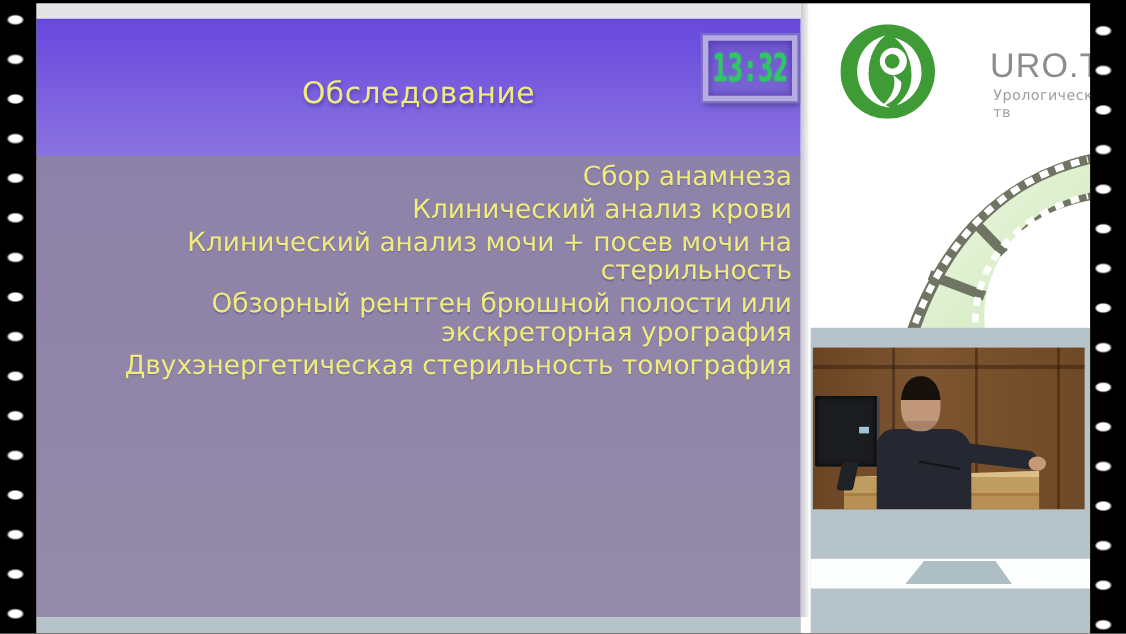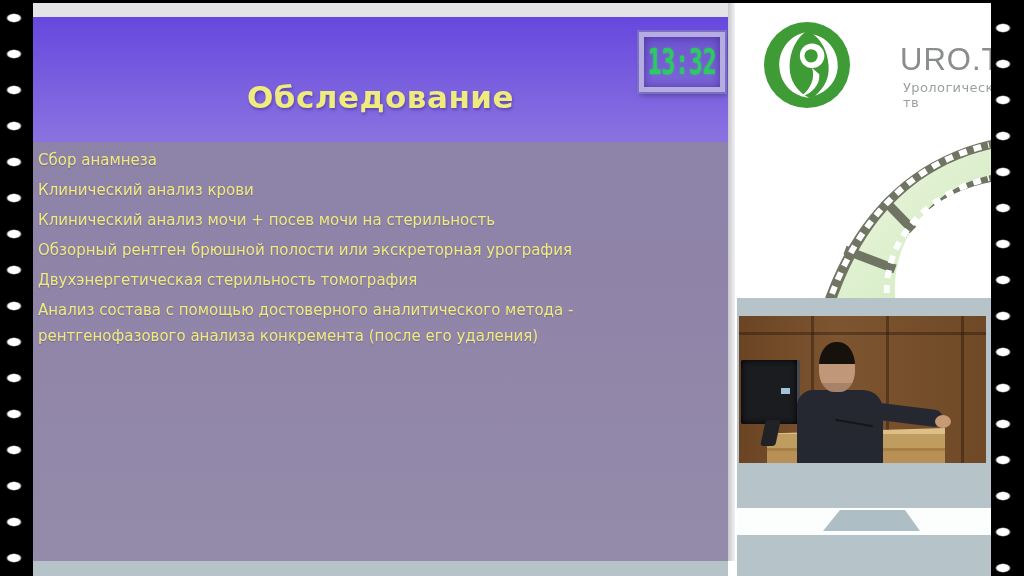--- a/index.html
+++ b/index.html
@@ -12,29 +12,29 @@
     background-size:33px 36px;background-position:0 0;}
   .film.right{left:991px;
     background-image:radial-gradient(ellipse 10px 6px at 12px 18px,#fff 58%,rgba(255,255,255,0) 80%);
     background-size:33px 36px;background-position:0 10px;}
   .top-black{position:absolute;left:0;top:0;width:1024px;height:3px;background:#000;z-index:40;}
   
   .slide{position:absolute;left:33px;top:3px;width:695px;height:558px;}
   .slide-topbar{position:absolute;left:0;top:0;width:100%;height:14px;background:#e4e4e6;}
   .title-band{position:absolute;left:0;top:14px;width:100%;height:128px;
     background:linear-gradient(var(--title-top,#6748de),var(--title-bottom,#8b74e0));}
-  .slide-title{position:absolute;left:0;top:16px;width:100%;height:100%;display:flex;
+  .slide-title{position:absolute;left:0;top:4px;width:100%;height:100%;display:flex;
     align-items:center;justify-content:center;color:var(--slide-text,#efec7d);
-    font-size:31px;font-weight:bold;letter-spacing:0.5px;
+    font-size:27px;font-weight:normal;letter-spacing:0.5px;
     text-shadow:1px 2px 3px rgba(50,30,130,.45);}
   .content{position:absolute;left:0;top:139px;width:100%;height:419px;
     background:linear-gradient(var(--panel,#8d82a8),#948aa9);
     padding:5px 8px 0 5px;box-sizing:border-box;}
-  .line{color:var(--slide-text,#efec7d);font-size:15px;line-height:26px;margin-bottom:4px;
-    text-shadow:0 1px 1px rgba(70,50,120,.35);}
+  .line{color:var(--slide-text,#efec7d);font-size:24px;line-height:26px;margin-bottom:4px;
+    text-shadow:0 1px 1px rgba(70,50,120,.35);text-align:right;}
   .bottom-strip{position:absolute;left:33px;top:561px;width:695px;height:15px;
     background:var(--player-bg,#b6c3c9);z-index:5;}
   
   .clock{position:absolute;right:3px;top:15px;width:76px;height:50px;
     border:5px solid #b5addf;border-radius:0;
     background:linear-gradient(#6f54d0,#7c64d8);
     box-shadow:0 0 0 2px rgba(125,114,200,.9),2px 3px 6px rgba(0,0,0,.35),inset 0 0 8px rgba(35,15,110,.5);
     display:flex;align-items:center;justify-content:center;overflow:hidden;}
   .clock-time{font-family:"DejaVu Sans Mono","Liberation Mono",monospace;
     font-size:24px;font-weight:bold;color:var(--clock-green,#2fc963);letter-spacing:0px;
@@ -96,21 +96,20 @@
       <div class="clock">
         <span class="clock-time">13:32</span>
       </div>
     </div>
     <div class="content">
       <div class="line">Сбор анамнеза</div>
       <div class="line">Клинический анализ крови</div>
       <div class="line">Клинический анализ мочи + посев мочи на стерильность</div>
       <div class="line">Обзорный рентген брюшной полости или экскреторная урография</div>
       <div class="line">Двухэнергетическая стерильность томография</div>
-      <div class="line">Анализ состава с помощью достоверного аналитического метода - рентгенофазового анализа конкремента (после его удаления)</div>
     </div>
   </div>
   <div class="bottom-strip"></div>
 
   <div class="right-panel">
     <div class="slide-edge"></div>
 
     <div class="brand">
       <svg class="brand-logo" viewBox="0 0 84 84">
         <circle cx="42" cy="42" r="42" fill="var(--brand-green,#3f9b35)"></circle>

